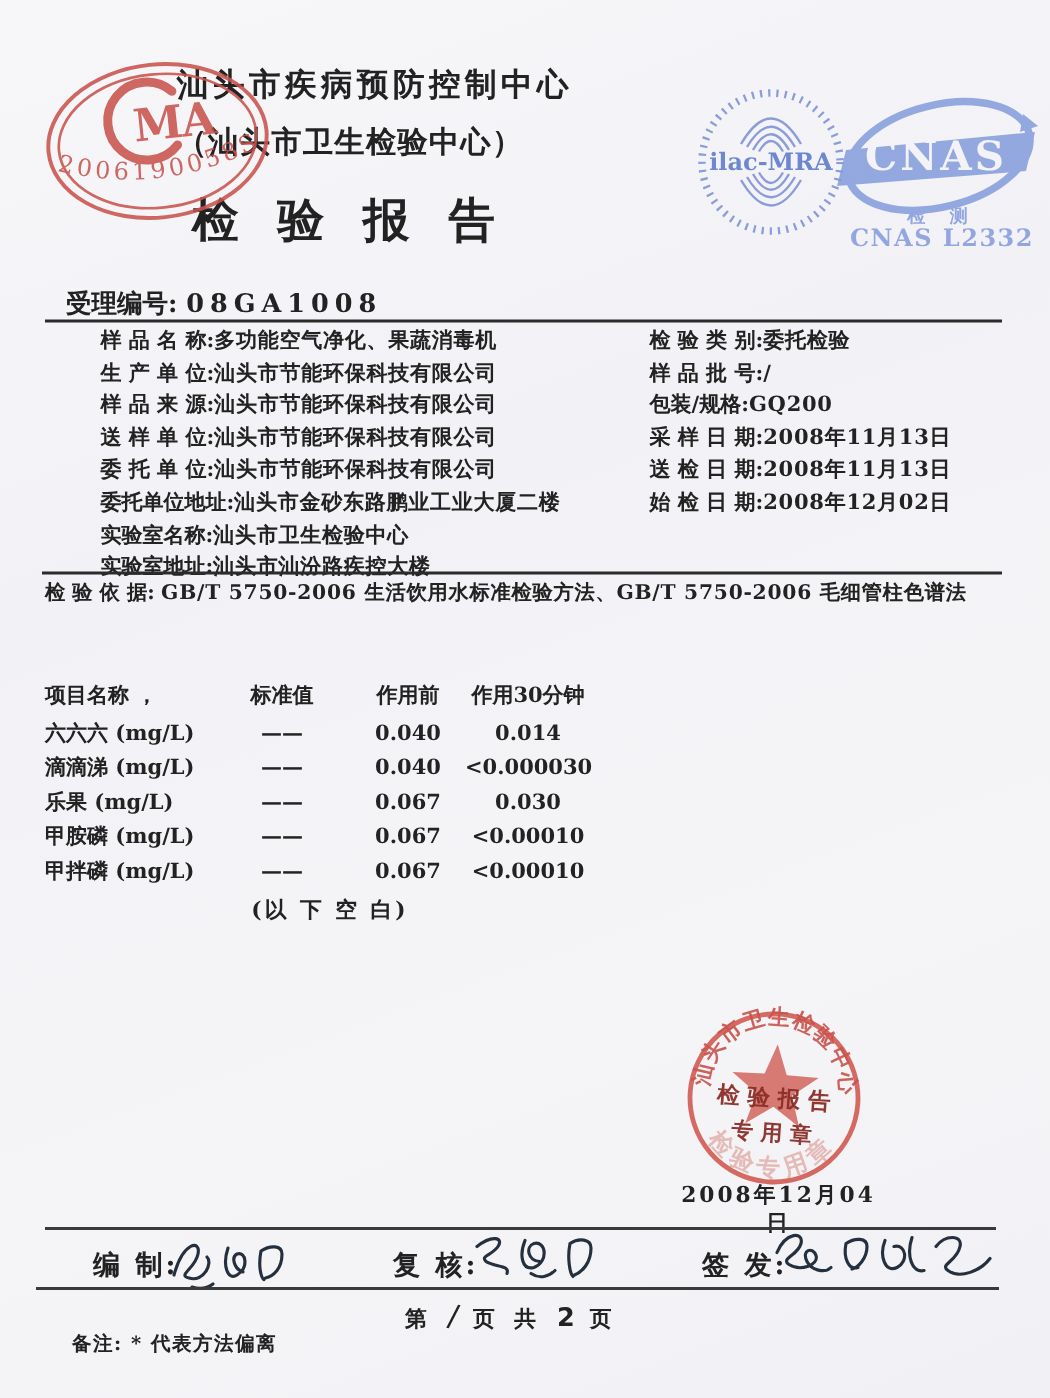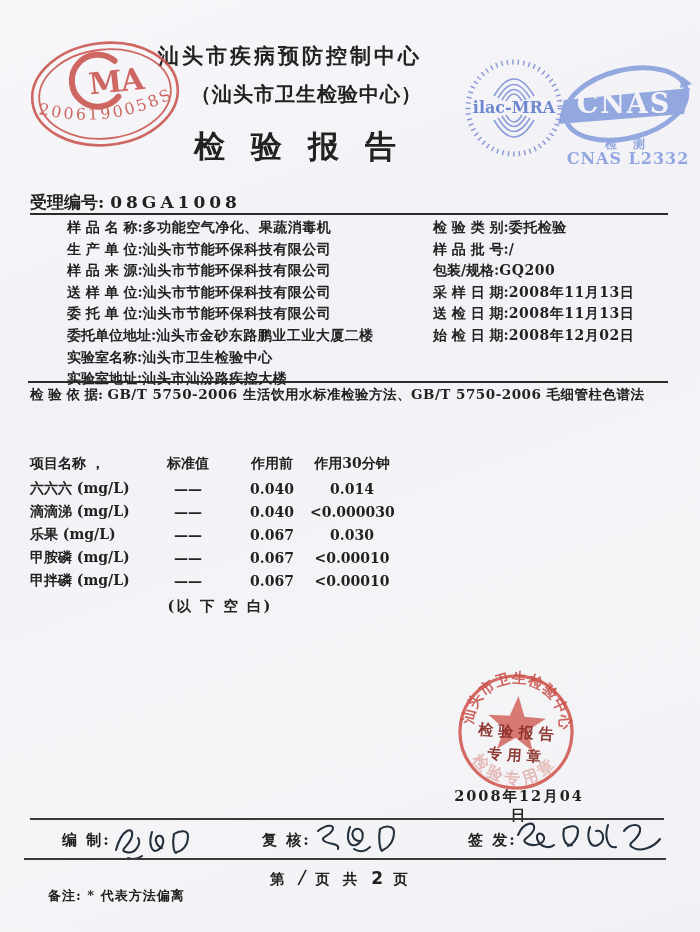--- a/index.html
+++ b/index.html
@@ -4,29 +4,29 @@
 <style>
   html,body{margin:0;padding:0;}
   body{
     width:700px;height:932px;position:relative;overflow:hidden;
     background:linear-gradient(160deg,#f7f6f9 0%,#f2f1f5 35%,#f5f4f7 70%,#f1f0f4 100%);
     font-family:"DejaVu Serif","Liberation Serif",serif;
     color:#222;
   }
   .abs{position:absolute;}
   
-  .title-block{left:132px;top:42px;width:290px;text-align:right;}
+  .title-block{left:118px;top:42px;width:290px;text-align:left;}
   .org-title{font-size:21px;font-weight:bold;letter-spacing:3px;white-space:nowrap;}
   .org-subtitle{font-size:20px;font-weight:bold;letter-spacing:1px;margin-top:11px;white-space:nowrap;}
   .report-title{font-size:31px;font-weight:bold;letter-spacing:26px;margin-top:18px;margin-left:10px;white-space:nowrap;}
   
   .rule{background:#2b2b2b;height:2px;}
   .rule-thin{background:#3a3a3a;height:1.5px;}
   
-  .accept{left:30px;top:191px;font-size:17px;font-weight:bold;text-align:center;}
+  .accept{left:44px;top:191px;font-size:17px;font-weight:bold;text-align:center;}
   .accept .num{letter-spacing:4px;font-family:"DejaVu Serif",serif;}
   
   .fields{top:217px;font-size:14px;line-height:21.6px;white-space:nowrap;margin-left:35px;}
   .fields-left{left:32px;width:360px;}
   .fields-right{left:398px;width:290px;}
   .flabel{font-weight:600;}
   .fvalue{font-weight:bold;letter-spacing:.5px;}
   
   .basis{left:30px;top:386px;font-size:13.5px;white-space:nowrap;}
   .basis .flabel{font-weight:bold;}
@@ -35,21 +35,21 @@
   .results{left:30px;top:450px;width:440px;font-size:14px;}
   .rrow{display:grid;grid-template-columns:112px 92px 76px 84px;height:23.2px;align-items:center;}
   .rrow .c1{text-align:left;white-space:nowrap;}
   .rrow .c2,.rrow .c3,.rrow .c4{text-align:center;white-space:nowrap;}
   .rhead{font-weight:bold;height:27px;}
   .rbody{font-weight:600;}
   .end-note{text-align:center;width:380px;margin-top:4px;font-size:14.5px;font-weight:600;letter-spacing:2px;}
   
   .seal-date{left:446px;top:787px;width:146px;text-align:center;font-size:14.5px;font-weight:bold;letter-spacing:2px;}
   
-  .sig-label{font-size:15px;font-weight:600;letter-spacing:2px;white-space:nowrap;}
+  .sig-label{font-size:18px;font-weight:600;letter-spacing:2px;white-space:nowrap;}
   
   .note{left:48px;top:867px;font-size:13px;font-weight:bold;letter-spacing:1px;white-space:nowrap;margin-top:20px;}
   .pagebar{left:270px;top:865px;font-size:14.5px;font-weight:600;display:flex;align-items:baseline;gap:10px;white-space:nowrap;letter-spacing:4px;}
   .hw-slash{display:inline-block;transform:rotate(10deg);font-family:"DejaVu Sans",sans-serif;font-size:20px;font-weight:400;letter-spacing:0;}
   .hw-num{font-family:"DejaVu Sans",sans-serif;font-size:17px;letter-spacing:0;}
   svg text{font-family:"DejaVu Serif","Liberation Serif",serif;}
 </style>
 </head>
 <body>
 

